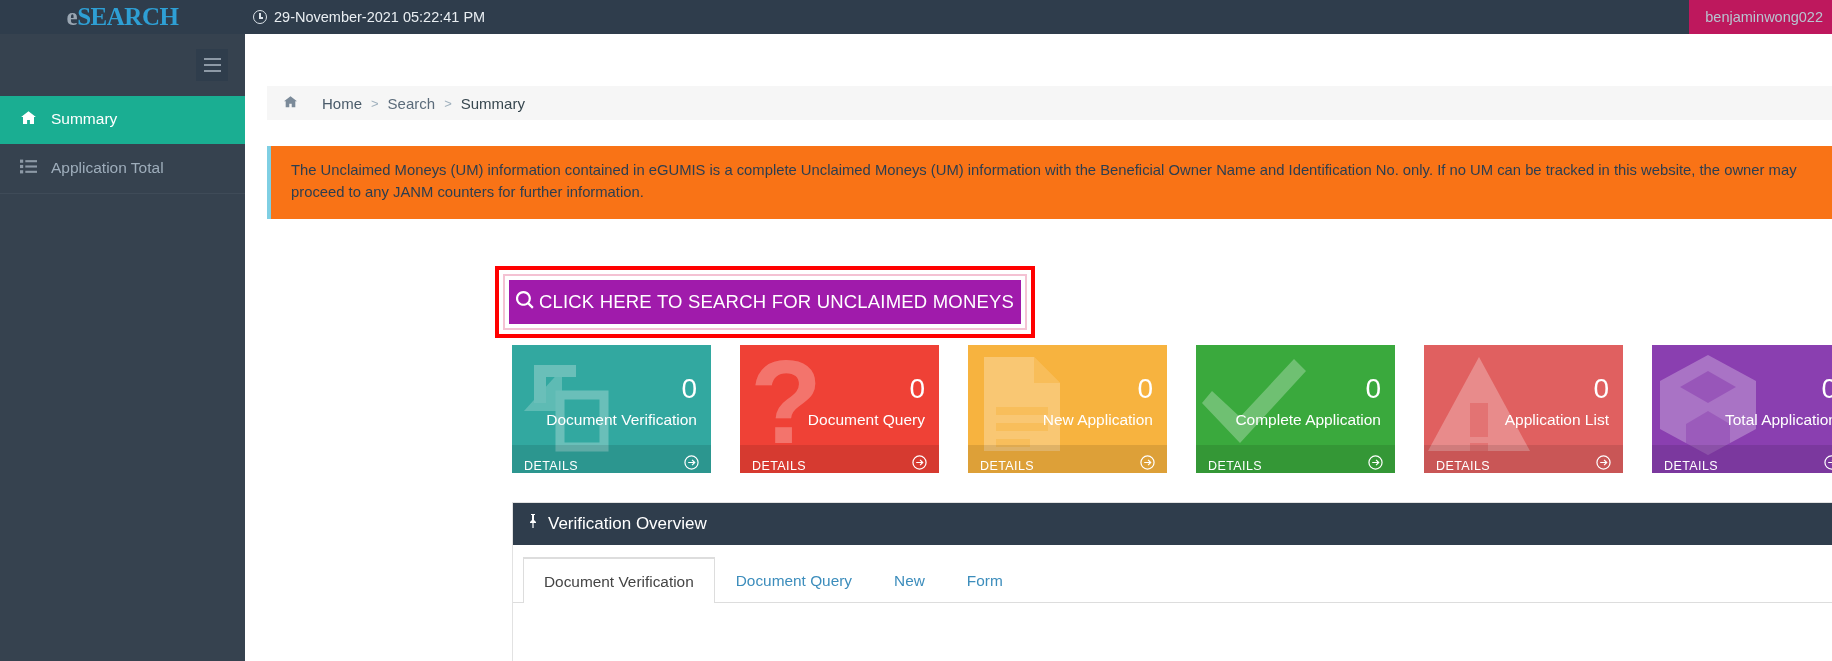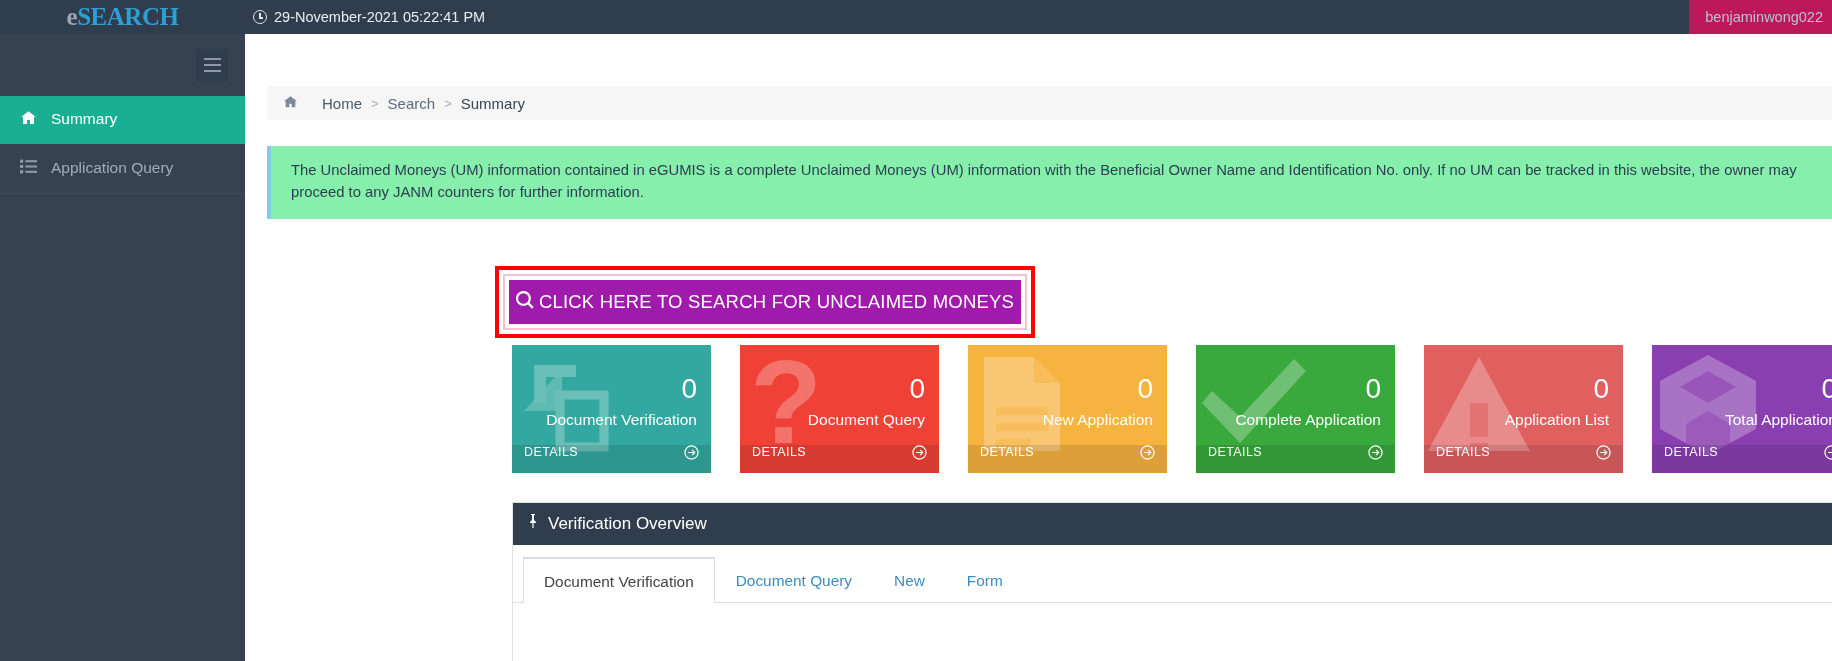--- a/index.html
+++ b/index.html
@@ -99,21 +99,21 @@
     padding: 0 16px; font-size: 15px; color: #5b6b7a;
     width: 1565px;
   }
   .bc-home { display: flex; align-items: center; gap: 24px; color: #4a5b6a; }
   .bc-sep { color: #9fb0bd; font-size: 13px; }
   .bc-current { color: #37474f; }
   .home-ico svg { fill: #7b8a99; }
 
   .alert {
     margin: 26px 0 0 22px; width: 1565px;
-    background: #86efac; border-left: 4px solid #7fcfe3;
+    background: #f97316; border-left: 4px solid #7fcfe3;
     padding: 14px 18px 15px 20px;
     color: #2c3e50; font-size: 14.8px; line-height: 1.48;
   }
 
   
   .highlight {
     position: absolute; left: 250px; top: 232px;
     width: 540px; height: 72px;
     border: 4px solid #ff0000; background: #ffffff;
     padding: 4px;
@@ -149,21 +149,21 @@
     position: absolute; right: 14px; top: 28px;
     font-size: 28px; color: #ffffff; font-weight: 400;
   }
   .card .label {
     position: absolute; right: 14px; top: 66px;
     font-size: 15.5px; color: #ffffff; white-space: nowrap;
   }
   .card .footer {
     position: absolute; left: 0; bottom: 0; width: 100%; height: 28px;
     background: rgba(0,0,0,0.10);
-    display: flex; align-items: flex-start; justify-content: space-between;
+    display: flex; align-items: flex-end; justify-content: space-between;
     padding: 0 12px; color: #ffffff; font-size: 12.5px; letter-spacing: 0.4px;
   }
   .card .footer .arrow-ico svg { stroke: #ffffff; }
 
   
   .panel {
     position: absolute; left: 267px; top: 468px;
     width: 1543px; height: 170px; background: #ffffff;
     border: 1px solid #e2e2e2;
   }
@@ -230,21 +230,21 @@
       <span class="nav-ico">
         <svg width="17" height="15" viewBox="0 0 16 14">
             <rect x="0" y="0.5" width="3" height="3"></rect>
             <rect x="5" y="1" width="11" height="2"></rect>
             <rect x="0" y="5.5" width="3" height="3"></rect>
             <rect x="5" y="6" width="11" height="2"></rect>
             <rect x="0" y="10.5" width="3" height="3"></rect>
             <rect x="5" y="11" width="11" height="2"></rect>
           </svg>
       </span>
-      <span>Application Query</span>
+      <span>Application Total</span>
     </div>
   </div>
 
   <div class="main">
 
     <div class="breadcrumb-bar">
       <span class="bc-home">
         <span class="home-ico">
           <svg width="15" height="14" viewBox="0 0 16 16">
               <path d="M8 1.3 0.6 7.1h1.9V14h4.1v-3.9h2.8V14h4.1V7.1h1.9z"></path>

